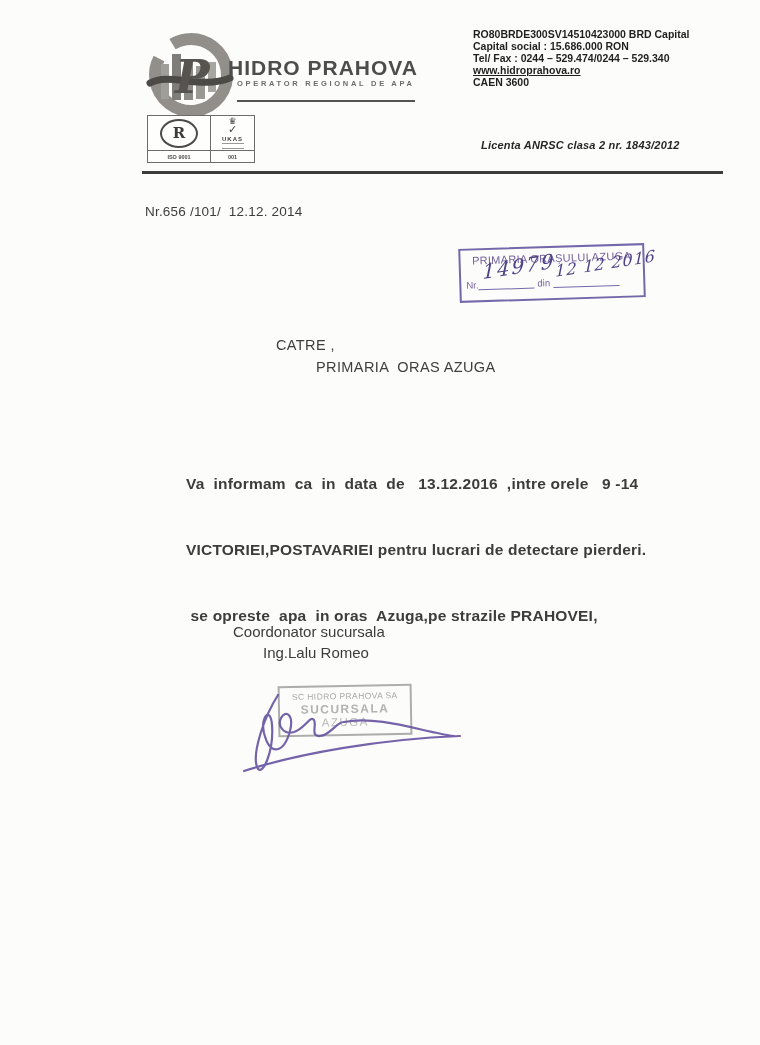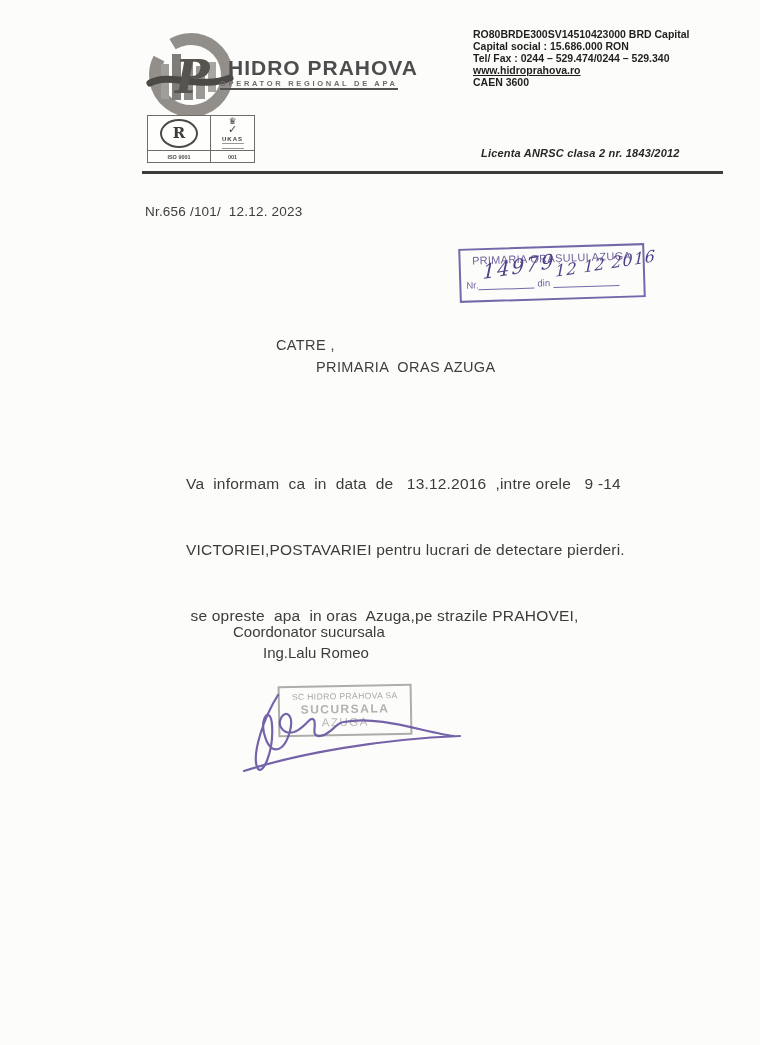--- a/index.html
+++ b/index.html
@@ -7,23 +7,23 @@
     width:760px;height:1045px;position:relative;overflow:hidden;
     background:#fcfcfa;
     font-family:"Liberation Sans","DejaVu Sans",sans-serif;
     -webkit-font-smoothing:antialiased;
   }
 
   
   .logo-svg{position:absolute;left:138px;top:28px;width:108px;height:98px;}
   .brand{position:absolute;left:228px;top:56px;font-size:21px;font-weight:bold;
     color:#4d4d4d;letter-spacing:1px;white-space:nowrap;}
-  .tagline{position:absolute;left:220px;top:79px;font-size:7.5px;font-weight:bold;
+  .tagline{position:absolute;left:237px;top:79px;font-size:7.5px;font-weight:bold;
     color:#6b6b68;letter-spacing:2.7px;white-space:nowrap;
-    border-bottom:2px solid #55534f;padding-bottom:0;}
+    border-bottom:2px solid #55534f;padding-bottom:12px;}
 
   
   .cert-box{position:absolute;left:147px;top:115px;width:106px;height:46px;
     border:1.5px solid #6e6c68;background:#fefefd;display:flex;flex-direction:column;}
   .cert-main{flex:1;display:flex;}
   .cert-left{width:62px;border-right:1.5px solid #6e6c68;display:flex;
     align-items:center;justify-content:center;position:relative;}
   .r-ellipse{width:34px;height:25px;border:2px solid #4c4a47;border-radius:50%;
     display:flex;align-items:center;justify-content:center;
     font-family:"DejaVu Serif",serif;font-weight:bold;font-size:15px;color:#3e3c39;}
@@ -37,21 +37,21 @@
     color:#4c4a47;font-weight:bold;align-items:center;}
   .cert-bottom .iso{width:62px;text-align:center;border-right:1.5px solid #6e6c68;height:100%;
     display:flex;align-items:center;justify-content:center;}
   .cert-bottom .num{flex:1;text-align:center;}
 
   
   .contact{position:absolute;left:473px;top:29px;width:270px;
     font-size:10.5px;font-weight:bold;color:#1f1f1f;line-height:11.9px;white-space:nowrap;}
   .contact .www{text-decoration:underline;}
   .license{position:absolute;left:481px;top:139px;font-size:11px;font-weight:bold;
-    font-style:italic;color:#262626;letter-spacing:0.2px;white-space:nowrap;margin-top:8px;}
+    font-style:italic;color:#262626;letter-spacing:0.2px;white-space:nowrap;}
   .rule{position:absolute;left:142px;top:171px;width:581px;height:2.5px;background:#3c3c3c;}
 
   
   .refno{position:absolute;left:145px;top:204px;font-size:13.5px;color:#3e3e3e;
     letter-spacing:0.2px;white-space:pre;}
 
   
   .reg-stamp{position:absolute;left:459px;top:246px;width:182px;height:50px;
     border:2px solid #7568aa;color:#75619f;transform:rotate(-1.8deg);
     background:rgba(255,255,255,0);}
@@ -65,21 +65,21 @@
     white-space:nowrap;letter-spacing:2px;}
   .hand.nr-val{font-size:20px;left:4px;top:-17px;}
   .hand.din-val{font-size:16px;left:2px;top:-13px;letter-spacing:1px;}
 
   
   .catre{position:absolute;left:276px;top:337px;font-size:14.5px;color:#3e3e3e;letter-spacing:0.4px;white-space:pre;}
   .catre-name{position:absolute;left:316px;top:359px;font-size:14.5px;color:#3e3e3e;letter-spacing:0.4px;white-space:pre;}
 
   
   .body-text{position:absolute;left:186px;top:429px;width:500px;
-    font-size:15.5px;color:#3c3c3c;line-height:22px;white-space:pre-wrap;letter-spacing:0.2px;}
+    font-size:15.5px;color:#3c3c3c;line-height:22px;white-space:pre-wrap;letter-spacing:0.2px;font-weight:bold;}
 
   
   .signoff-role{position:absolute;left:233px;top:623px;font-size:15px;color:#3c3c3c;}
   .signoff-name{position:absolute;left:263px;top:644px;font-size:15px;color:#3c3c3c;}
 
   
   .co-stamp{position:absolute;left:278px;top:685px;width:130px;height:47px;
     border:2px solid #adadab;color:#a6a6a4;transform:rotate(-1deg);text-align:center;}
   .co-l1{font-size:8.5px;margin-top:4px;white-space:nowrap;letter-spacing:0.4px;}
   .co-l2{font-size:12px;letter-spacing:1.5px;margin-top:1px;color:#b2b2b0;font-weight:bold;}
@@ -126,21 +126,21 @@
   <div>RO80BRDE300SV14510423000   BRD Capital</div>
   <div>Capital social : 15.686.000  RON</div>
   <div>Tel/ Fax : 0244 – 529.474/0244 – 529.340</div>
   <div class="www">www.hidroprahova.ro</div>
   <div>CAEN 3600</div>
 </div>
 
 <div class="license">Licenta ANRSC  clasa 2 nr. 1843/2012</div>
 <div class="rule"></div>
 
-<div class="refno">Nr.656 /101/  12.12. 2023</div>
+<div class="refno">Nr.656 /101/  12.12. 2014</div>
 
 <div class="reg-stamp">
   <div class="reg-title">PRIMARIA ORAȘULUI AZUGA</div>
   <div class="reg-row">
     <span>Nr.</span>
     <span class="reg-line nr">
       <span class="hand nr-val">14979</span>
     </span>
     <span>din</span>
     <span class="reg-line din">

